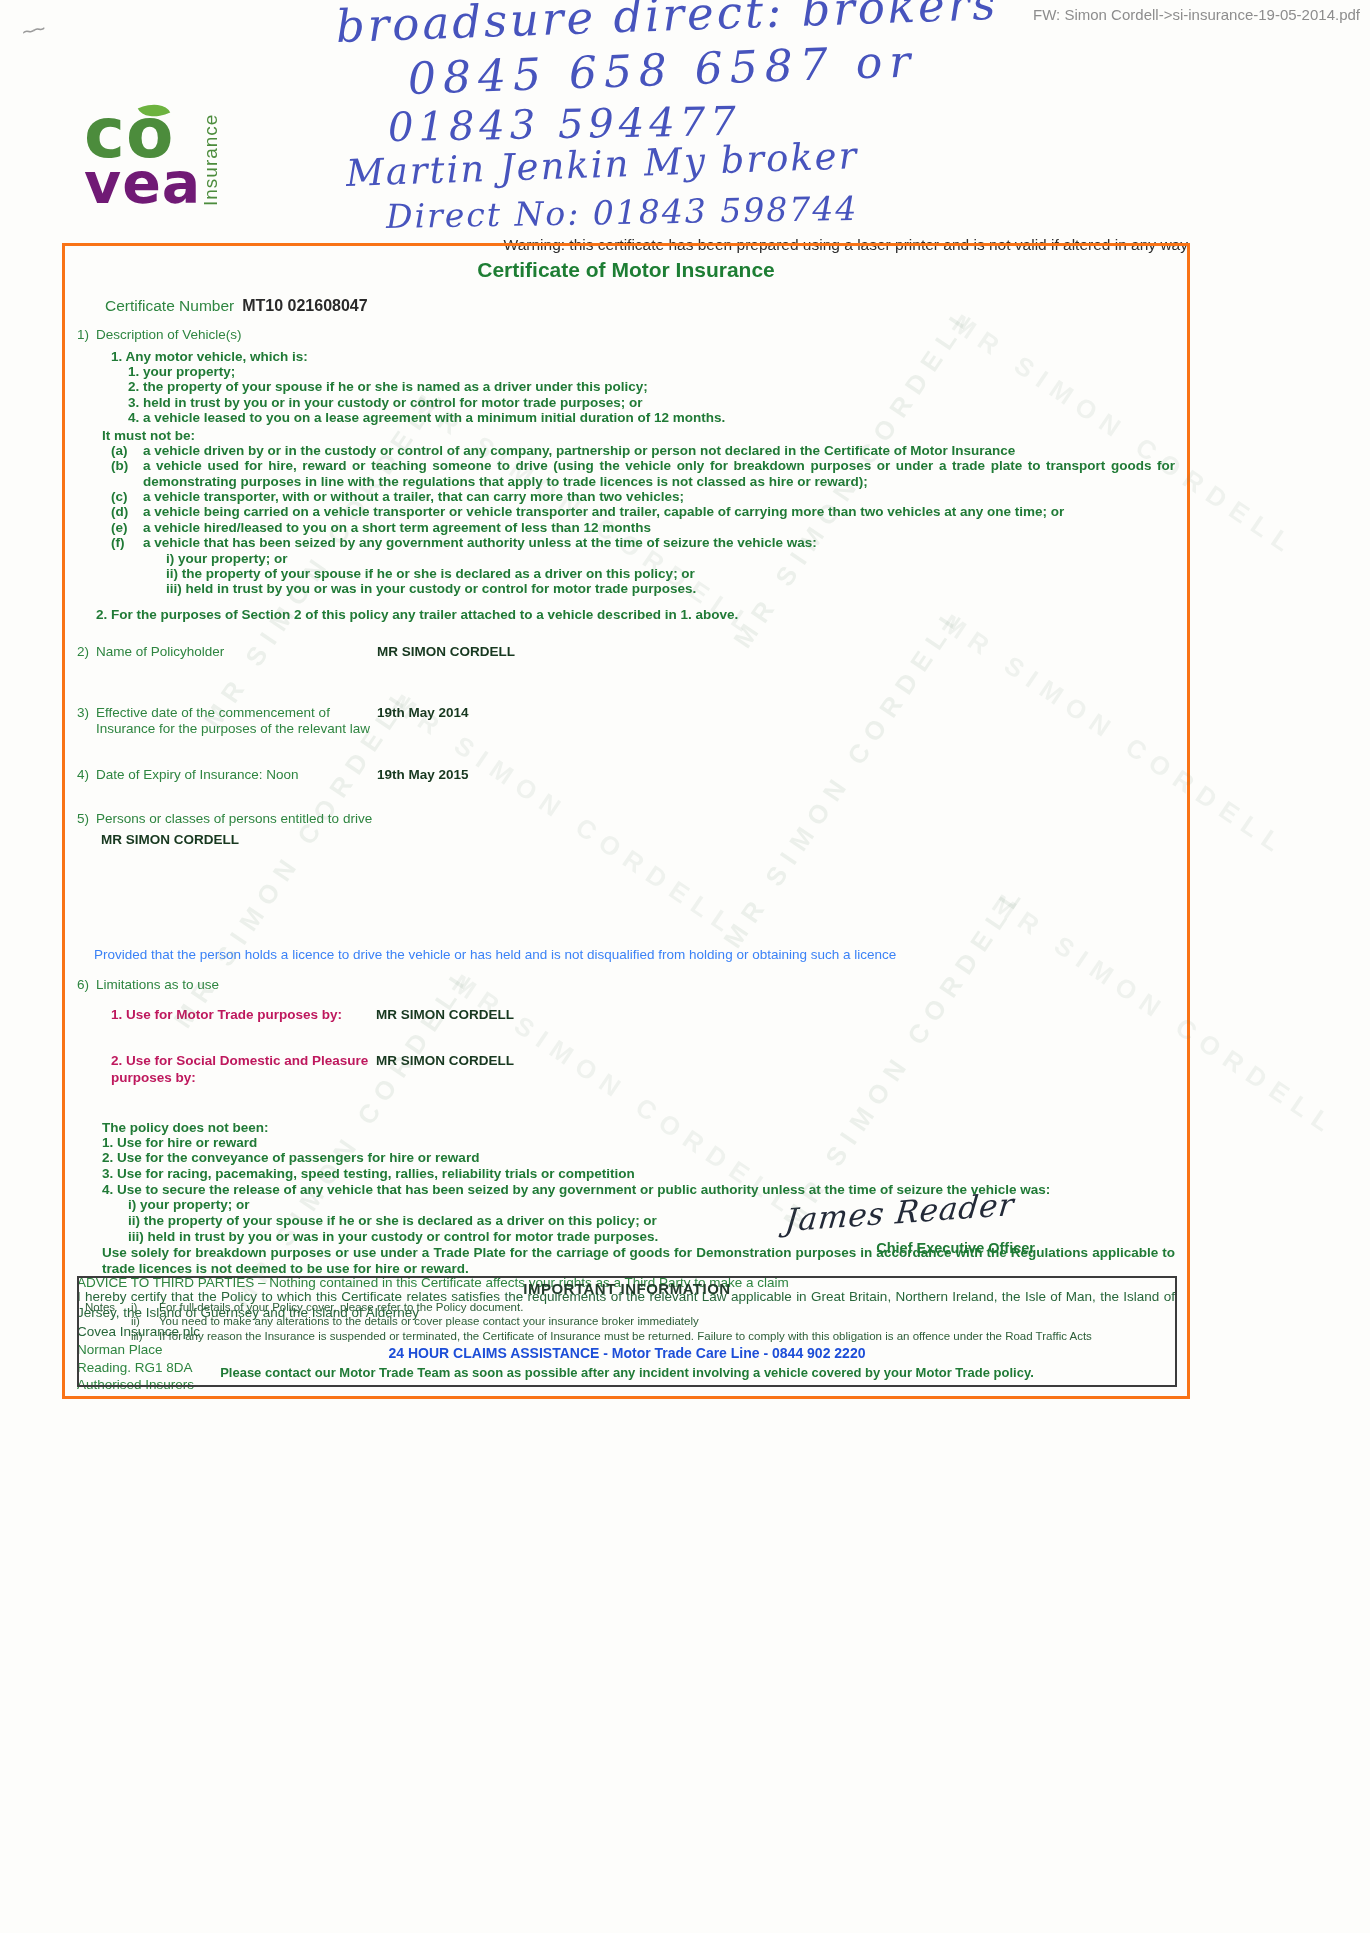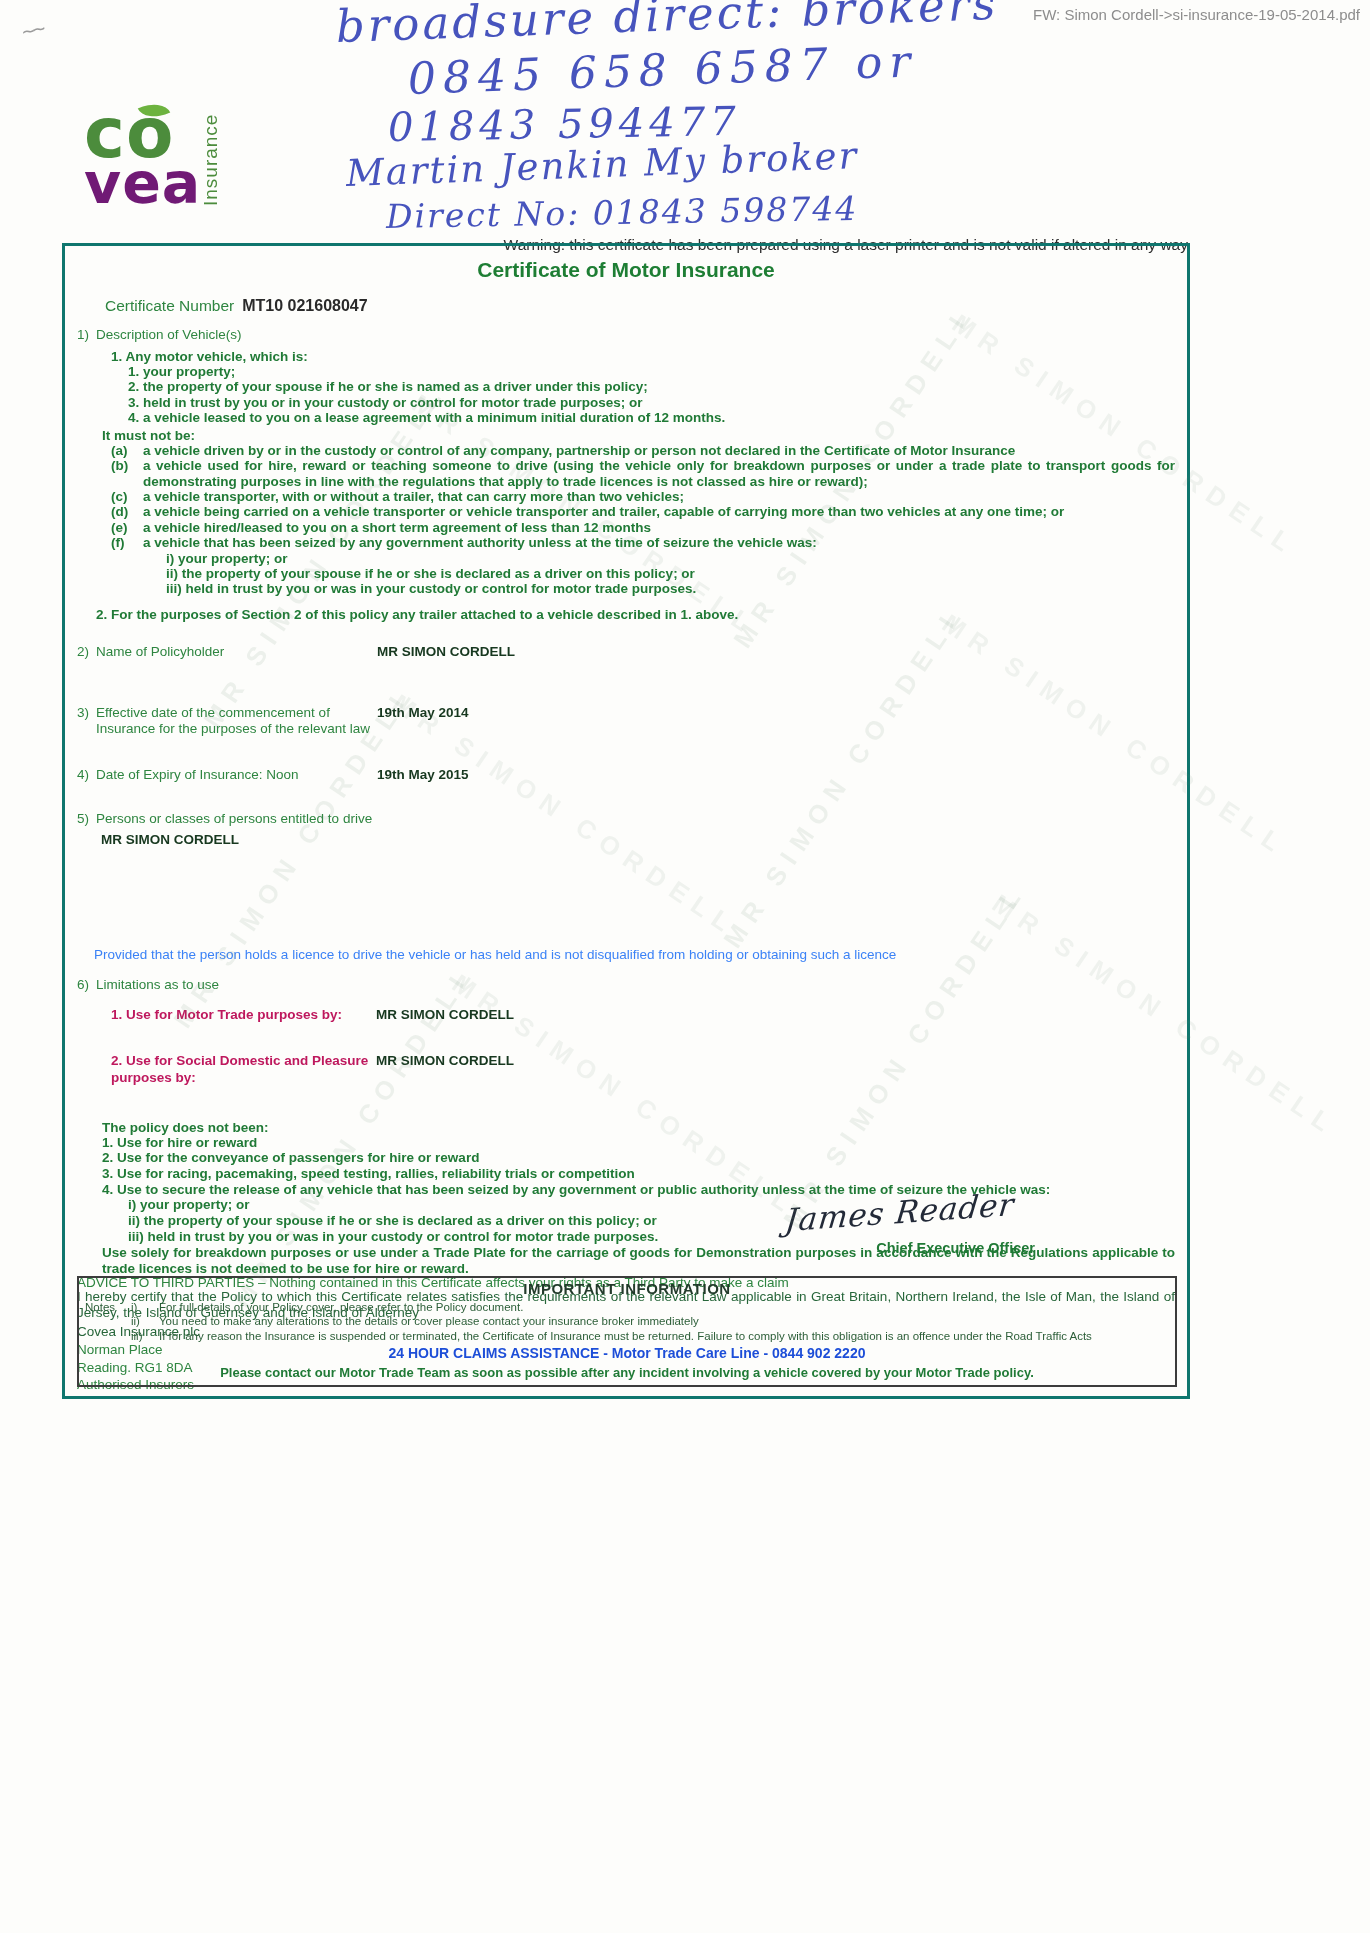--- a/index.html
+++ b/index.html
@@ -35,21 +35,21 @@
     background:#6db33f; border-radius:0 100% 0 100%; transform:rotate(-24deg); }
   .logo-insurance { position:absolute; left:116px; top:0px; height:100px;
     writing-mode:vertical-rl; transform:rotate(180deg); font-size:19px; color:#4c8c3c; letter-spacing:1px; }
 
   
   .warning { position:absolute; top:236px; left:0; width:1188px; text-align:right;
     font-size:15.5px; color:#2e2e2e; }
 
   
   .cert-box { position:absolute; top:243px; left:62px; width:1128px; height:1156px;
-    border:3px solid #0f766e; box-sizing:border-box; padding:10px 12px; background:transparent; }
+    border:3px solid #f97316; box-sizing:border-box; padding:10px 12px; background:transparent; }
 
   .cert-title { text-align:center; font-size:21px; font-weight:bold; color:#1e7e34; margin-top:2px; }
   .cert-num-row { margin:15px 0 0 28px; font-size:15.5px; color:#2e8540; }
   .cert-num-value { font-weight:bold; color:#2a2a2a; margin-left:8px; font-size:16px; }
 
   .sec { position:relative; padding-left:19px; font-size:13.5px; }
   .sec-num { position:absolute; left:0; top:0; font-size:13.5px; color:#2e8540; }
   .green-label { color:#2e8540; }
   .bold-green { color:#207a36; font-weight:bold; }
 

